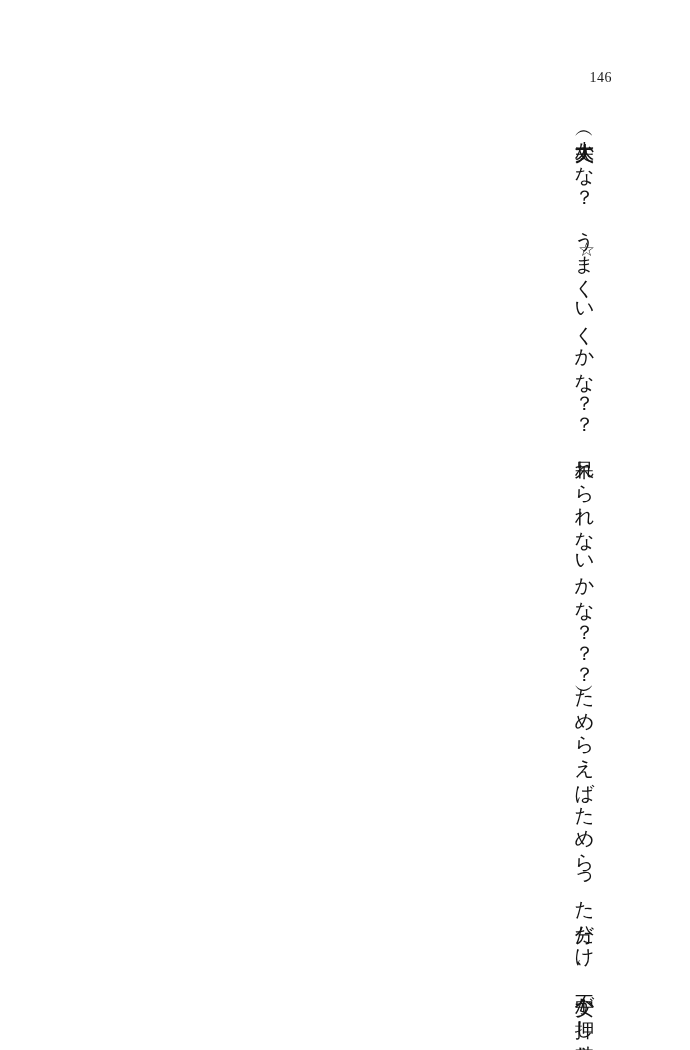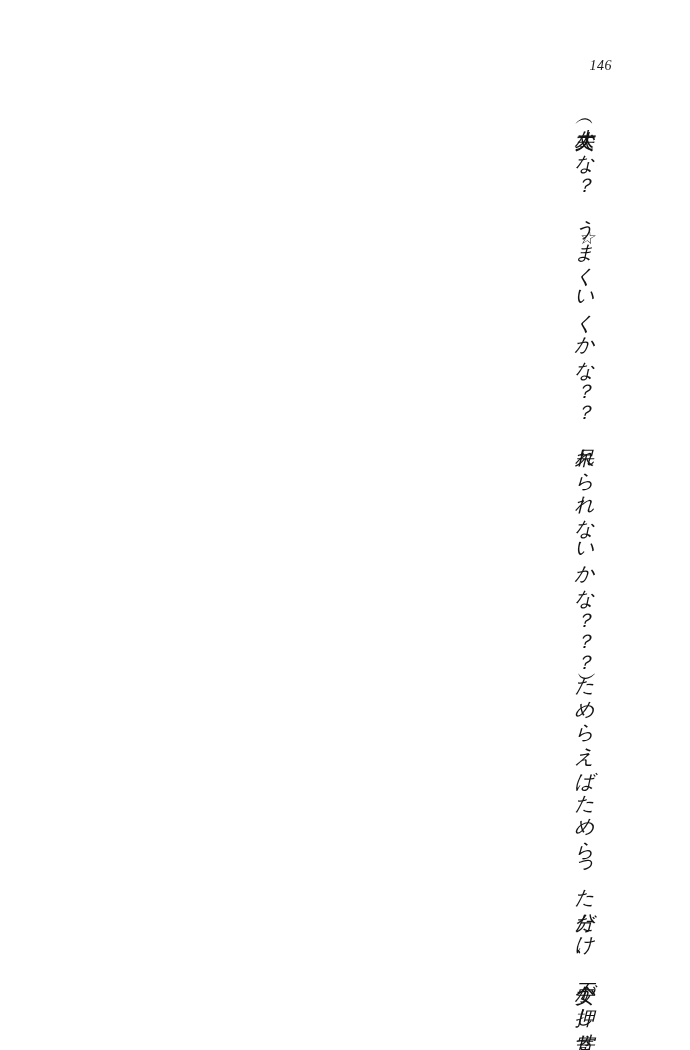--- a/index.html
+++ b/index.html
@@ -11,25 +11,24 @@
     height: 1050px;
     background: #ffffff;
     font-family: "Liberation Serif", "DejaVu Serif", serif;
     color: #1a1a1a;
     overflow: hidden;
     position: relative;
   }
 
   .page {
     position: absolute;
-    top: 0; left: 0;
+    top: 12px; left: 0;
     width: 690px;
     height: 820px;
     box-sizing: border-box;
-    font-style: italic;
   }
 
   .page-number {
     position: absolute;
     top: 58px;
     right: 78px;
     font-size: 14px;
     letter-spacing: 0.5px;
     color: #1a1a1a;
     font-family: "Liberation Serif", "DejaVu Serif", serif;

